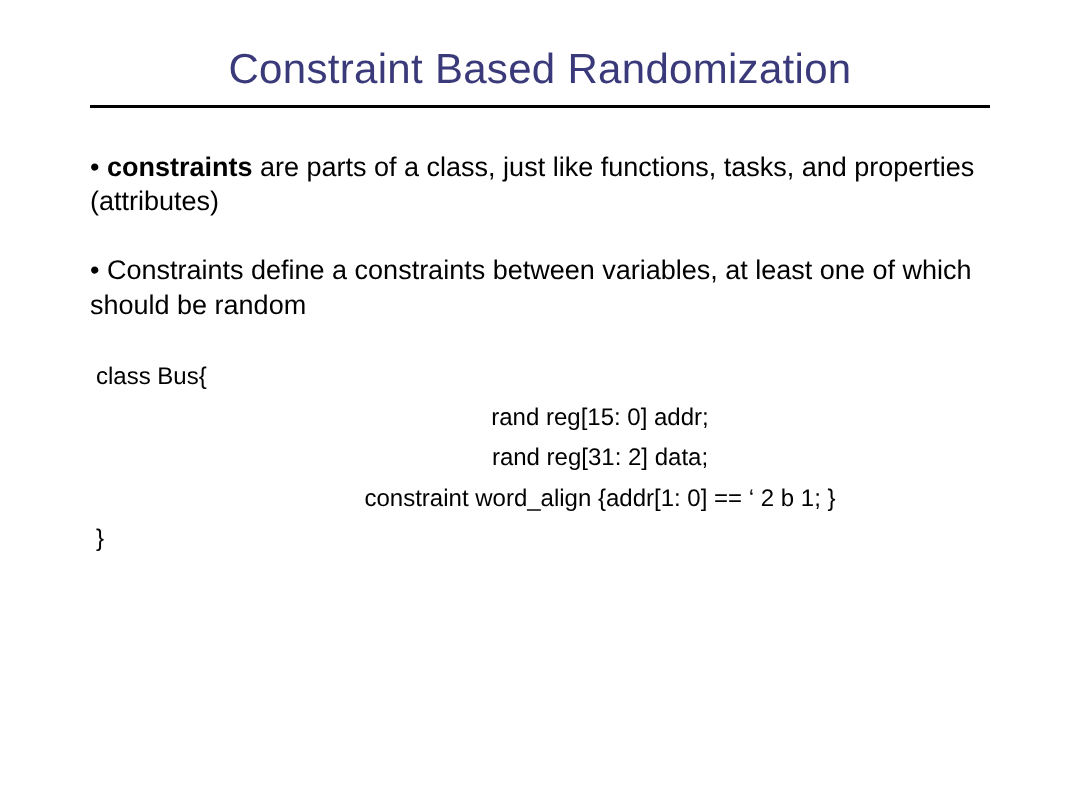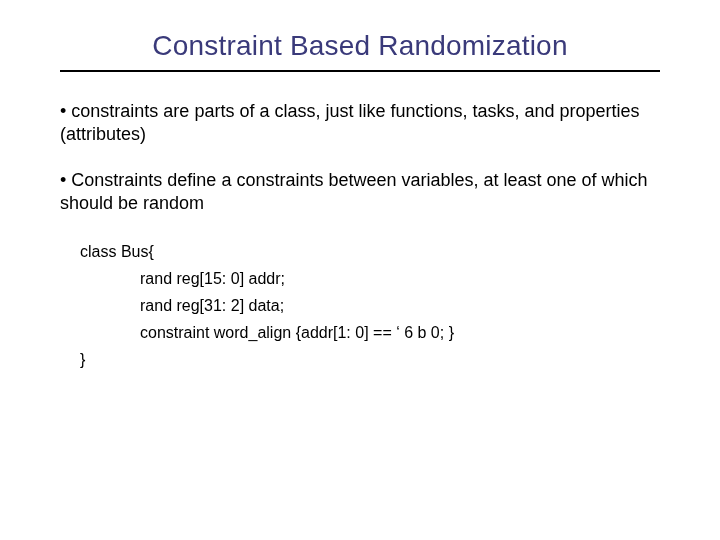--- a/index.html
+++ b/index.html
@@ -38,40 +38,40 @@
     color: #000;
   }
   .bullets p {
     margin: 0 0 22px 0;
   }
   .code-block {
     font-size: 16px;
     line-height: 1.7;
     margin-top: 10px;
   }
-  .code-l0 { margin-left: 20px; }
-  .code-l1 { margin-left: 80px; }
-  .b { font-weight: normal; margin-top: 34px; }
+  .code-l0 { margin-left: 4px; }
+  .code-l1 { margin-left: 80px; text-align: center; }
+  .b { font-weight: bold; margin-top: 34px; }
 </style>
 </head>
 <body>
 
 <div class="slide">
 
   <h1 class="title">Constraint Based Randomization</h1>
   <hr class="rule">
 
   <div class="bullets">
     <p>
       <span>• </span><span class="b">constraints</span><span> are parts of a class, just like functions, tasks, and properties (attributes)</span>
     </p>
     <p>• Constraints define a constraints between variables, at least one of which should be random</p>
   </div>
 
   <div class="code-block">
     <div class="code-l0">class Bus{</div>
     <div class="code-l1">rand reg[15: 0] addr;</div>
     <div class="code-l1">rand reg[31: 2] data;</div>
-    <div class="code-l1">constraint word_align {addr[1: 0] == ‘ 6 b 0; }</div>
+    <div class="code-l1">constraint word_align {addr[1: 0] == ‘ 2 b 1; }</div>
     <div class="code-l0">}</div>
   </div>
 
 </div>
 
 </body></html>

